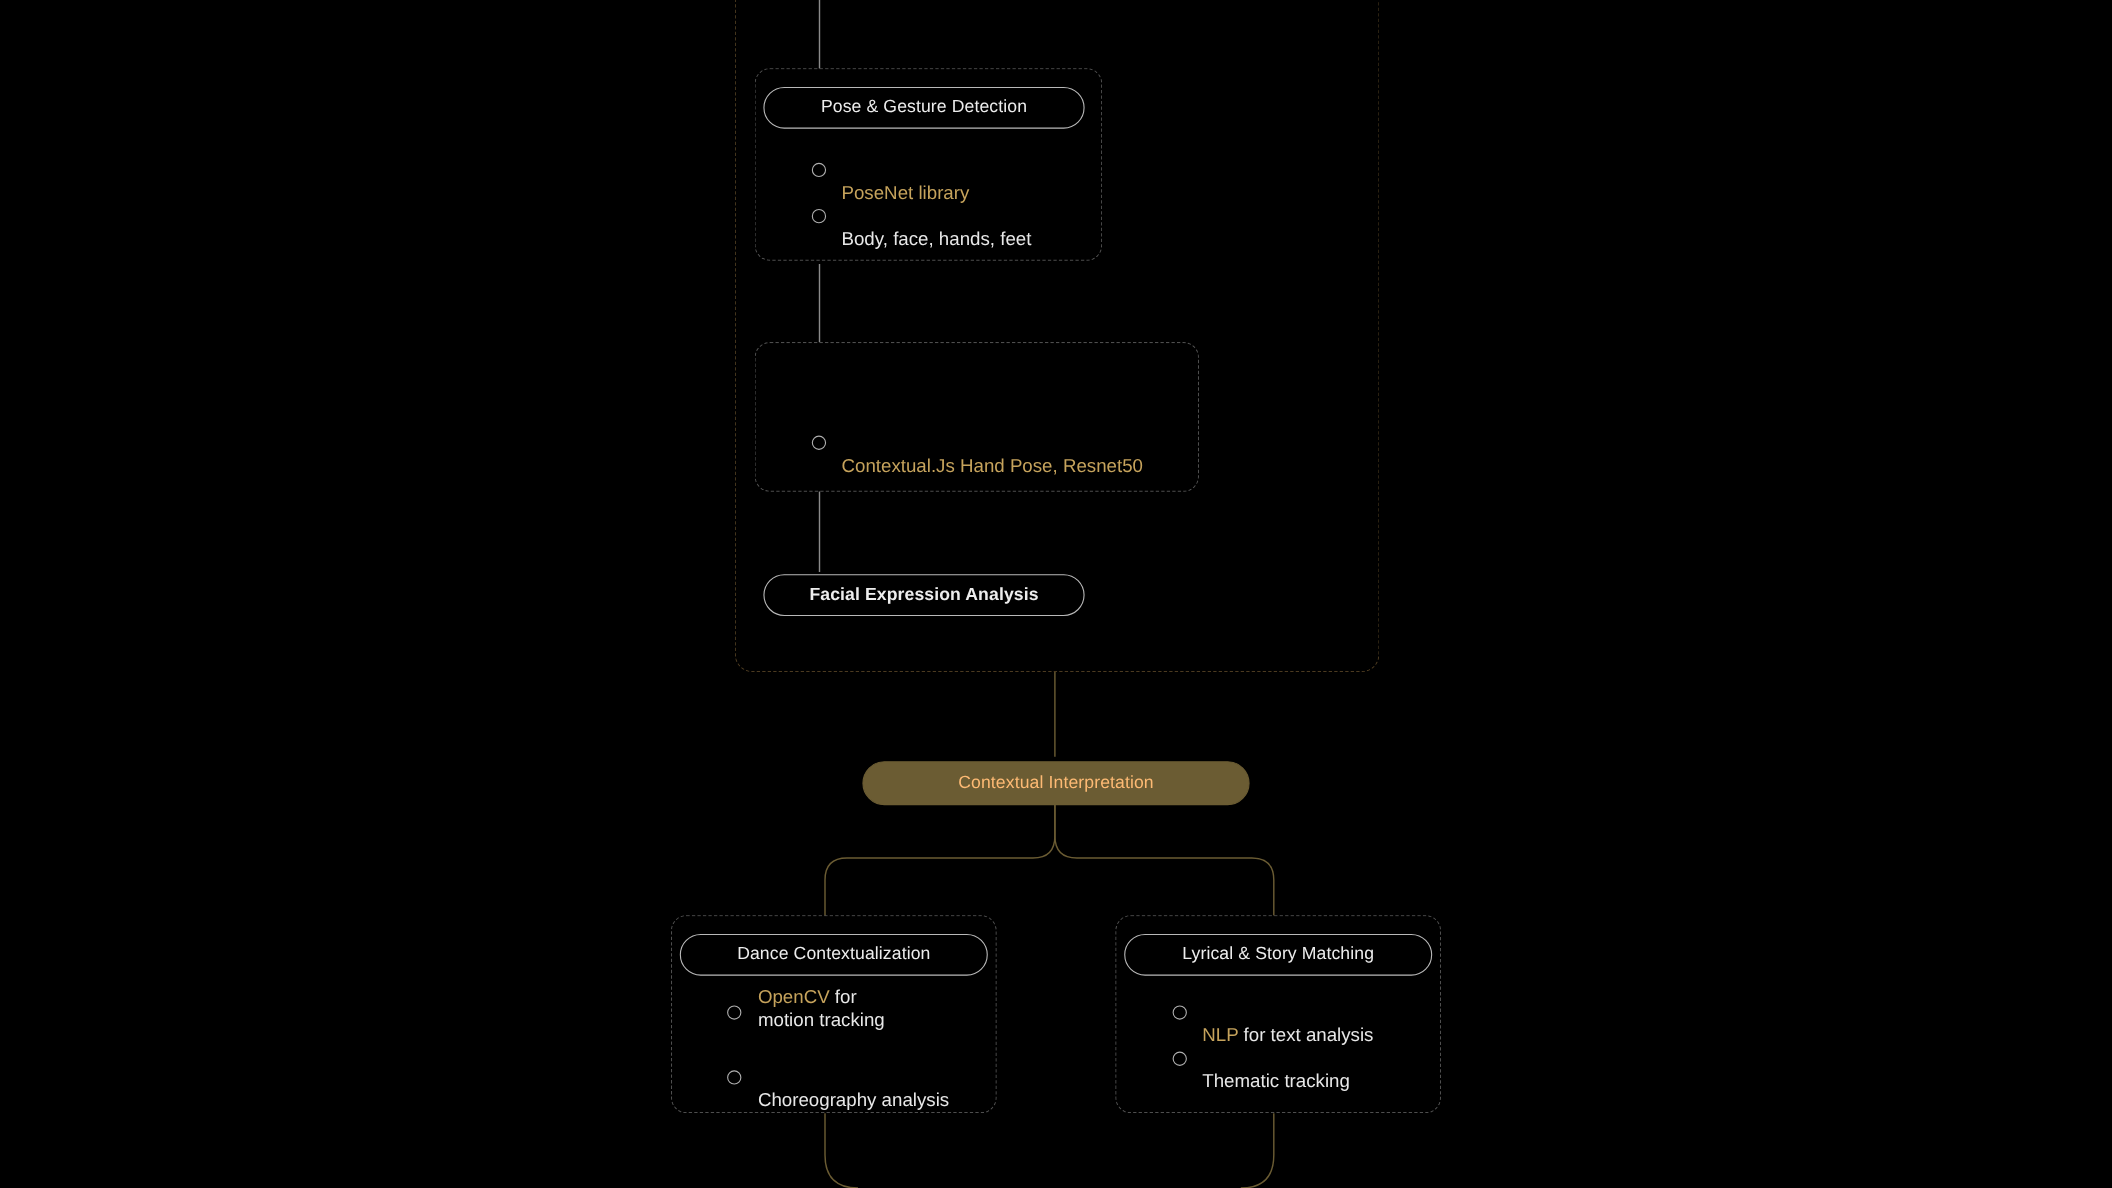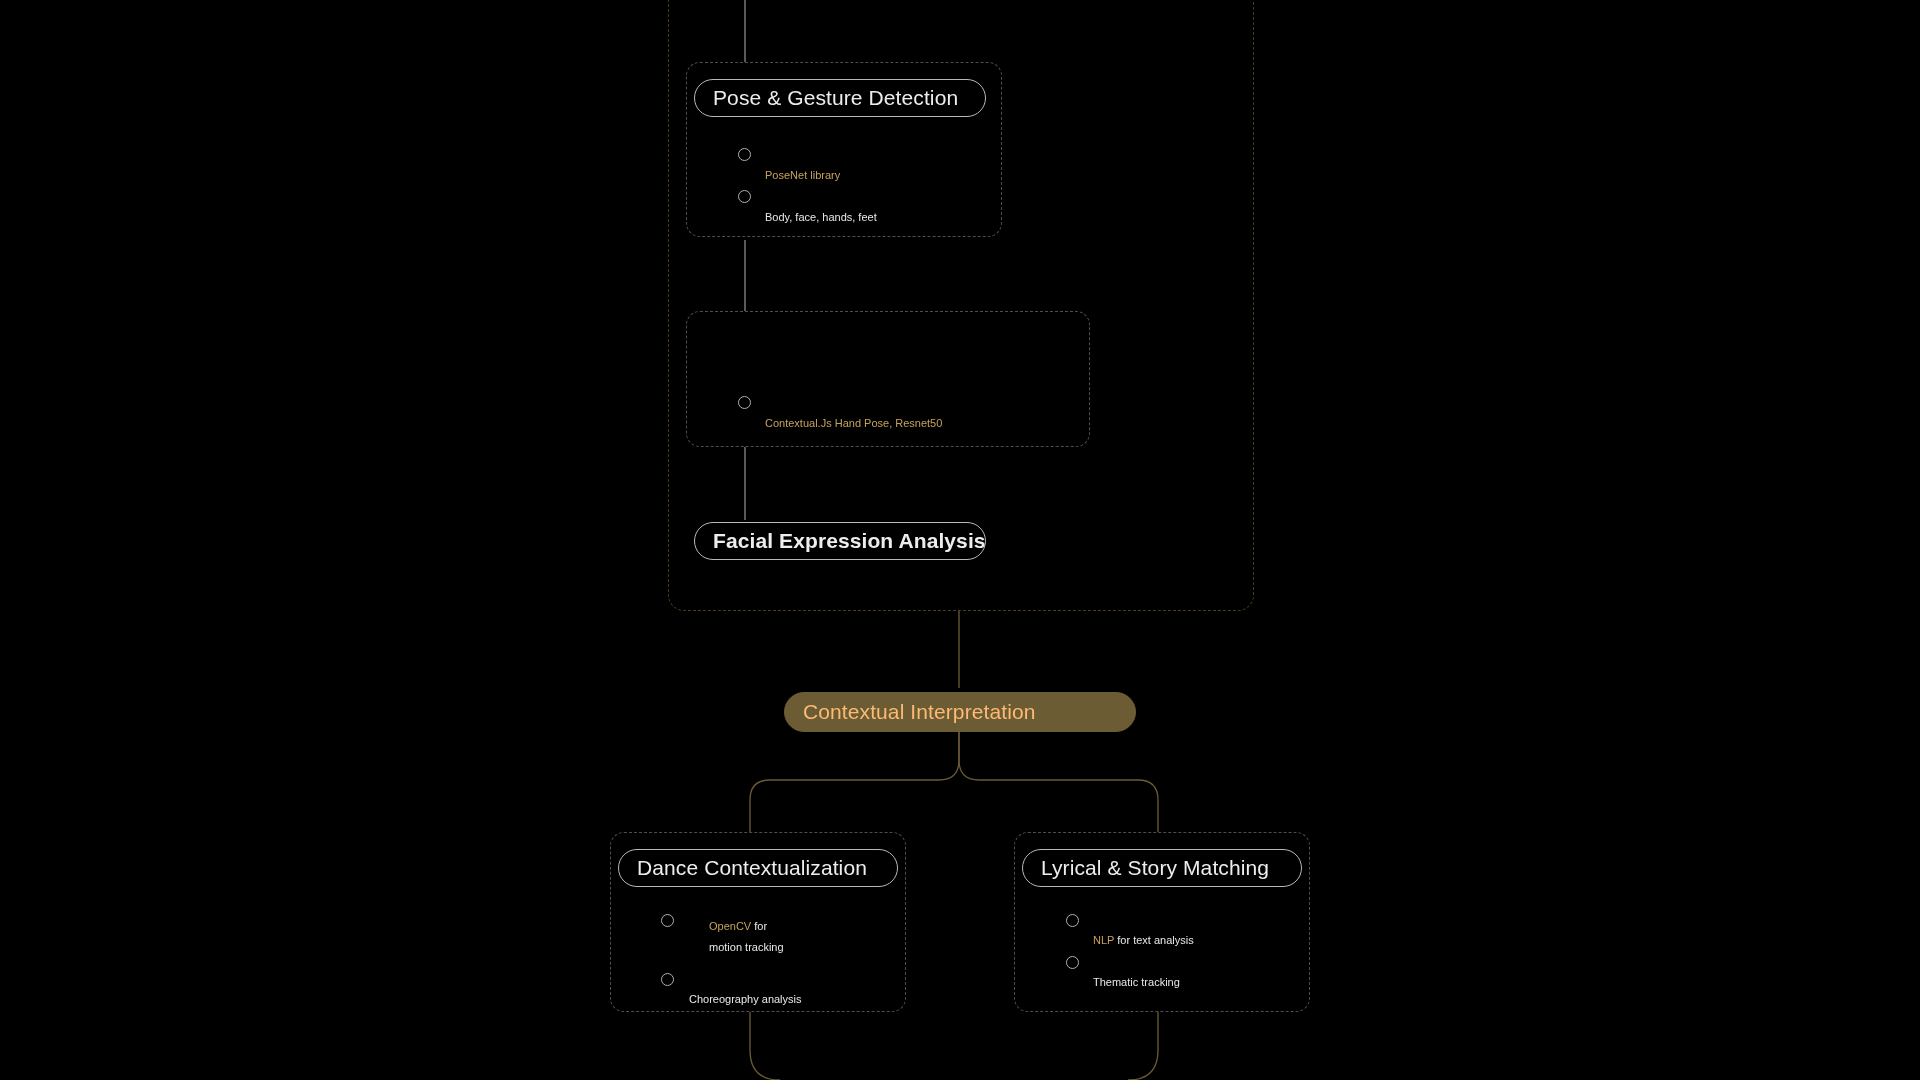--- a/index.html
+++ b/index.html
@@ -48,26 +48,27 @@
     border: 1px dashed #4e4e4e;
     border-radius: 14px;
     background: #000;
   }
 
   
   .pill {
     position: absolute;
     display: flex;
     align-items: center;
+    justify-content: center;
     height: 38px;
     border: 1px solid #b9b9b9;
     border-radius: 19px;
     background: #000;
     color: #ededed;
-    font-size: 21px;
+    font-size: 16px;
     letter-spacing: 0.1px;
     white-space: nowrap;
     padding: 0 18px;
   }
 
   .pill.accent {
     background: #6b5c33;
     border-color: #6b5c33;
     color: #fdba74;
   }
@@ -76,21 +77,21 @@
     position: absolute;
     width: 13px;
     height: 13px;
     border: 1px solid #b0b0b0;
     border-radius: 50%;
     background: #000;
   }
 
   .bullet-label {
     position: absolute;
-    font-size: 11px;
+    font-size: 17px;
     line-height: 21px;
     color: #e8e8e8;
     white-space: pre-line;
   }
 
   .gold { color: #c6a35c; }
   .plain { color: #e8e8e8; }
 
   .bullet-label.wrap { white-space: normal; }
 </style>
@@ -160,21 +161,21 @@
   </div>
 
   <div class="group" style="left:610px; top:832px; width:296px; height:180px;">
   </div>
 
   <div class="pill" style="left:618px; top:849px; width:280px;">
     <span>Dance Contextualization</span>
   </div>
 
   <div class="bullet-dot" style="left:661px; top:914px;"></div>
-  <div class="bullet-label wrap" style="left:689px; top:916px; width:200px;margin-left:20px;">
+  <div class="bullet-label wrap" style="left:689px; top:896px; width:200px;">
     <span class="gold">OpenCV</span><span class="plain"> for</span><br>
     <span class="plain">motion tracking</span>
   </div>
 
   <div class="bullet-dot" style="left:661px; top:973px;"></div>
   <div class="bullet-label" style="left:689px; top:968px;">
     <span class="plain">Choreography analysis</span>
   </div>
 
   <div class="group" style="left:1014px; top:832px; width:296px; height:180px;">

